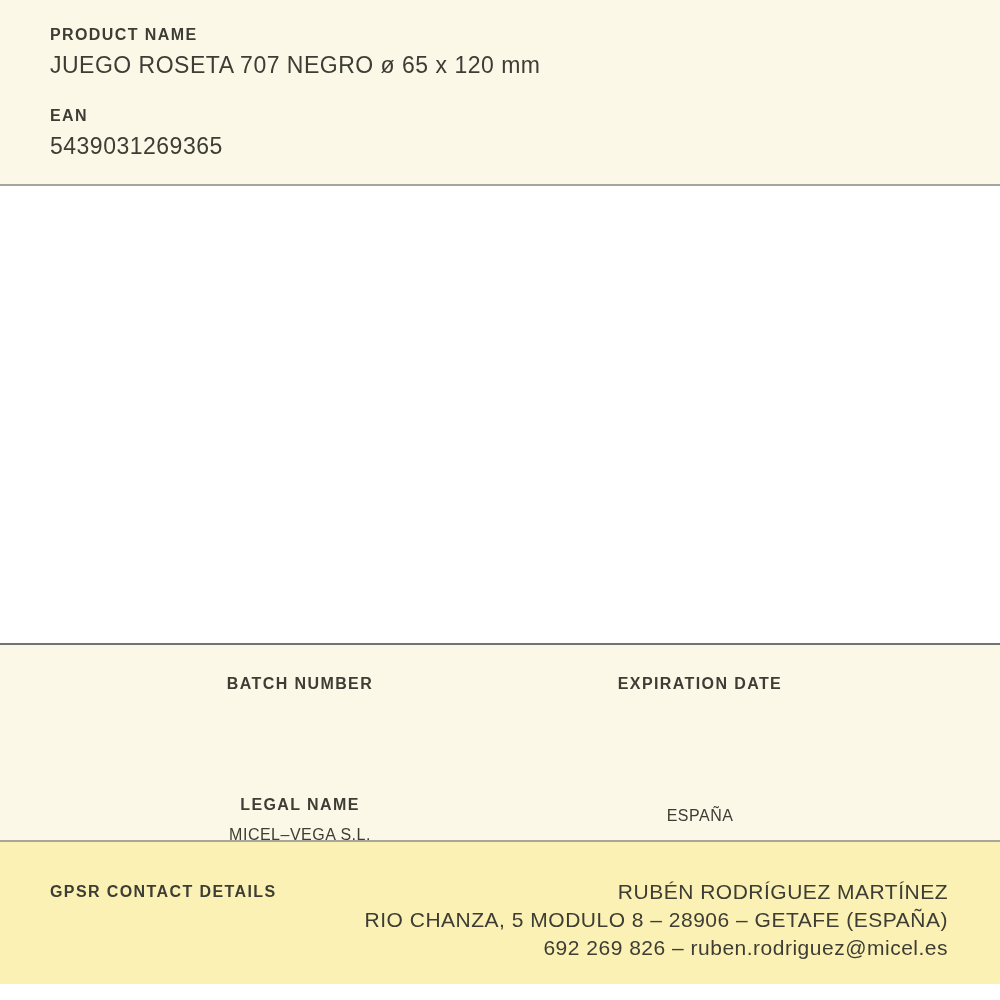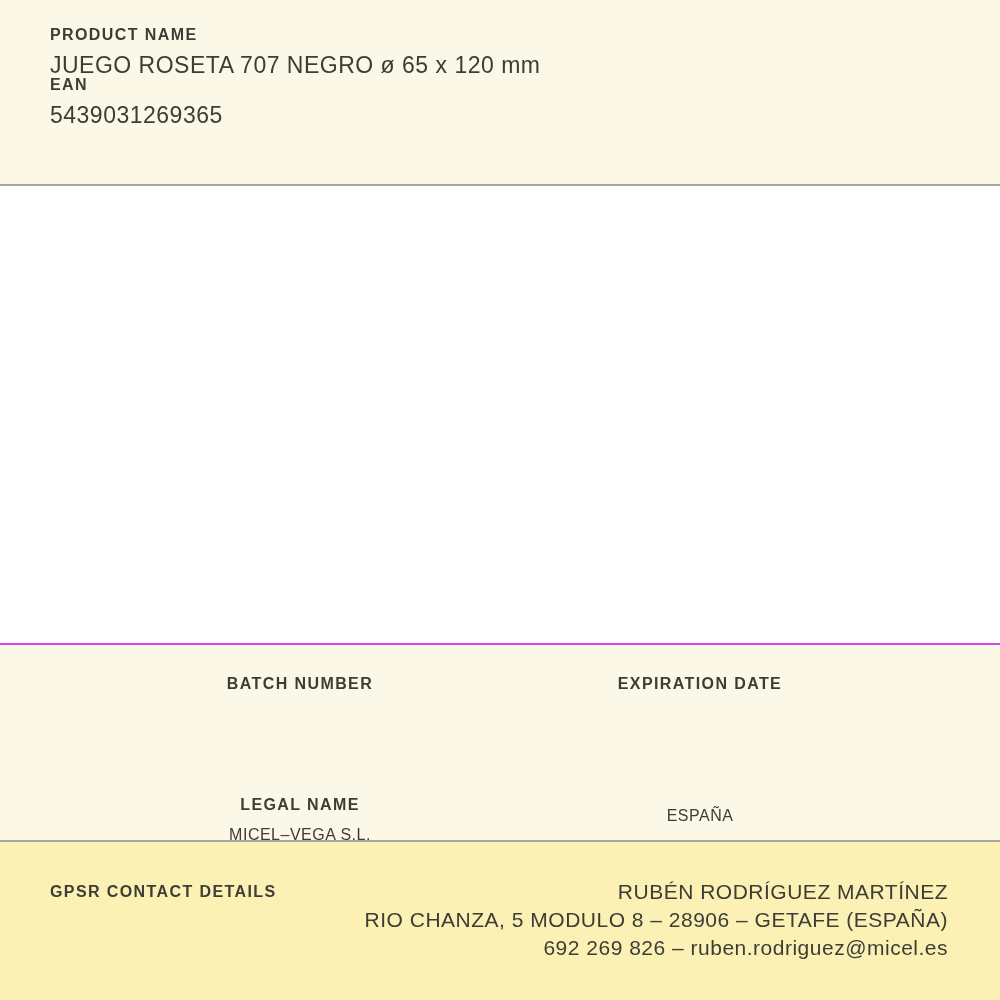--- a/index.html
+++ b/index.html
@@ -18,21 +18,21 @@
     flex-direction: column;
   }
 
   
   .section-top {
     height: 186px;
     background: #FCF8E7;
     border-bottom: 2px solid #A6A69C;
     padding: 25px 50px 0 50px;
   }
-  .field + .field { }
+  .field + .field { margin-top: 31px; }
   .field-label {
     font-size: 16px;
     font-weight: bold;
     letter-spacing: 1.4px;
     line-height: 19px;
   }
   .field-value {
     margin-top: 11px;
     font-size: 23px;
     letter-spacing: 0.5px;
@@ -42,21 +42,21 @@
   
   .section-blank {
     height: 457px;
     background: #ffffff;
   }
 
   
   .section-mid {
     height: 197px;
     background: #FCF8E7;
-    border-top: 2px solid #d946ef;
+    border-top: 2px solid #737373;
     padding-top: 29px;
   }
   .mid-row {
     display: flex;
     margin: 0 100px;
   }
   .mid-row-bottom { margin-top: 71px; }
   .mid-cell {
     flex: 1;
     text-align: center;
@@ -70,21 +70,21 @@
   .mid-value {
     margin-top: 11px;
     font-size: 16px;
     letter-spacing: 0.5px;
     line-height: 20px;
     min-height: 20px;
   }
 
   
   .section-footer {
-    height: 160px;
+    height: 144px;
     background: #FBF1B4;
     border-top: 2px solid #A6A69C;
     padding: 36px 52px 0 50px;
     display: flex;
     justify-content: space-between;
     align-items: flex-start;
   }
   .gpsr-label {
     font-size: 16px;
     font-weight: bold;

